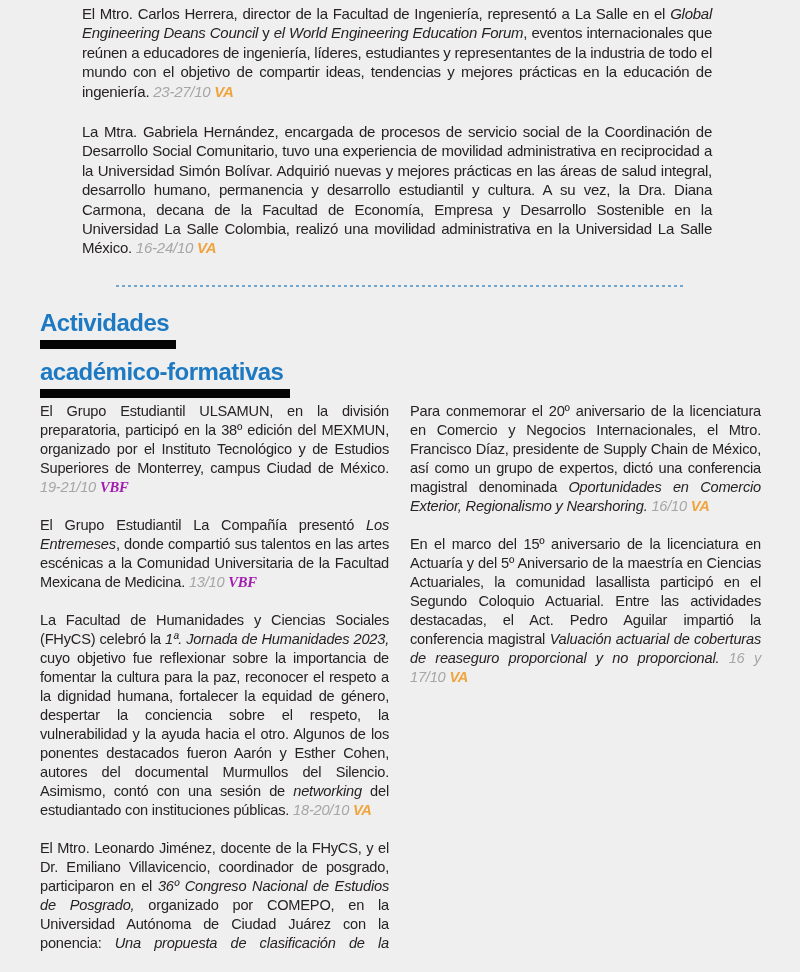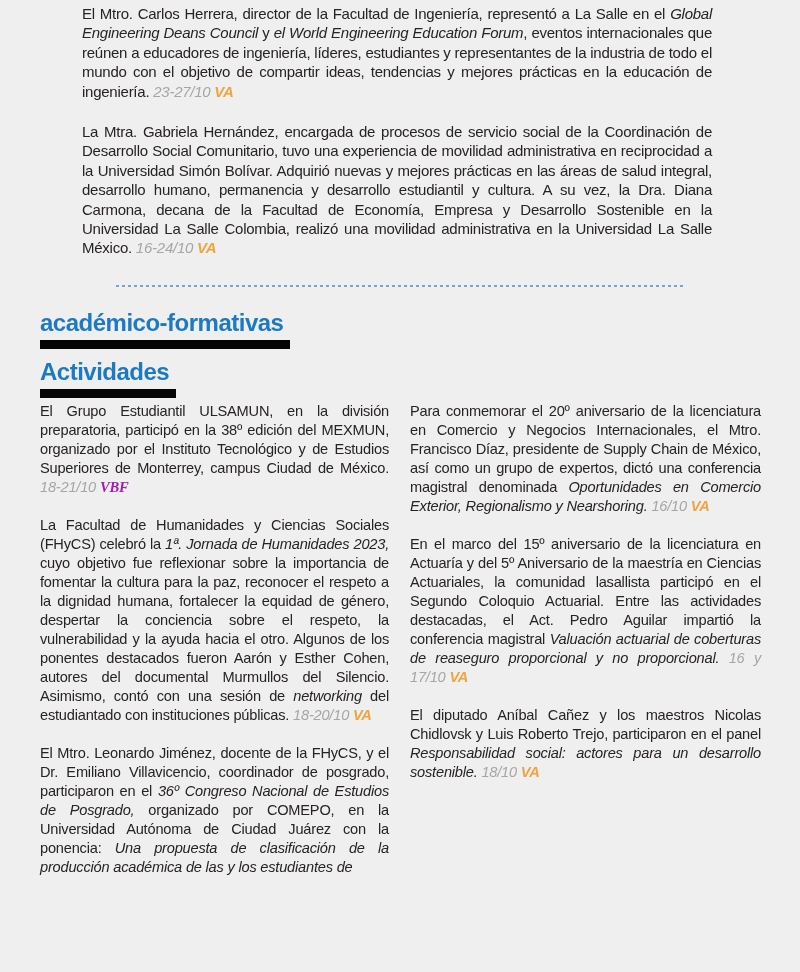--- a/index.html
+++ b/index.html
@@ -91,34 +91,34 @@
 
   <section class="top-block">
       <p class="para"><span class="run">El Mtro. Carlos Herrera, director de la Facultad de Ingeniería, representó a La Salle en el </span><span class="run italic">Global Engineering Deans Council</span><span class="run"> y </span><span class="run italic">el World Engineering Education Forum</span><span class="run">, eventos internacionales que reúnen a educadores de ingeniería, líderes, estudiantes y representantes de la industria de todo el mundo con el objetivo de compartir ideas, tendencias y mejores prácticas en la educación de ingeniería. </span><span class="run date">23-27/10 </span><span class="run tag va">VA</span></p>
       <p class="para"><span class="run">La Mtra. Gabriela Hernández, encargada de procesos de servicio social de la Coordinación de Desarrollo Social Comunitario, tuvo una experiencia de movilidad administrativa en reciprocidad a la Universidad Simón Bolívar. Adquirió nuevas y mejores prácticas en las áreas de salud integral, desarrollo humano, permanencia y desarrollo estudiantil y cultura. A su vez, la Dra. Diana Carmona, decana de la Facultad de Economía, Empresa y Desarrollo Sostenible en la Universidad La Salle Colombia, realizó una movilidad administrativa en la Universidad La Salle México. </span><span class="run date">16-24/10 </span><span class="run tag va">VA</span></p>
     </section>
 
   <div class="divider"></div>
 
   <header class="section-heading">
     <div class="heading-line">
-      <span class="heading-text">académico-formativas</span>
+      <span class="heading-text">Actividades</span>
       <span class="heading-bar"></span>
     </div>
     <div class="heading-line">
-      <span class="heading-text">Actividades</span>
+      <span class="heading-text">académico-formativas</span>
       <span class="heading-bar"></span>
     </div>
   </header>
 
   <section class="col col-left">
-      <p class="para"><span class="run">El Grupo Estudiantil ULSAMUN, en la división preparatoria, participó en la 38º edición del MEXMUN, organizado por el Instituto Tecnológico y de Estudios Superiores de Monterrey, campus Ciudad de México. </span><span class="run date">18-21/10 </span><span class="run tag vbf">VBF</span></p>
+      <p class="para"><span class="run">El Grupo Estudiantil ULSAMUN, en la división preparatoria, participó en la 38º edición del MEXMUN, organizado por el Instituto Tecnológico y de Estudios Superiores de Monterrey, campus Ciudad de México. </span><span class="run date">19-21/10 </span><span class="run tag vbf">VBF</span></p>
+      <p class="para"><span class="run">El Grupo Estudiantil La Compañía presentó </span><span class="run italic">Los Entremeses</span><span class="run">, donde compartió sus talentos en las artes escénicas a la Comunidad Universitaria de la Facultad Mexicana de Medicina. </span><span class="run date">13/10 </span><span class="run tag vbf">VBF</span></p>
       <p class="para"><span class="run">La Facultad de Humanidades y Ciencias Sociales (FHyCS) celebró la </span><span class="run italic">1ª. Jornada de Humanidades 2023,</span><span class="run"> cuyo objetivo fue reflexionar sobre la importancia de fomentar la cultura para la paz, reconocer el respeto a la dignidad humana, fortalecer la equidad de género, despertar la conciencia sobre el respeto, la vulnerabilidad y la ayuda hacia el otro. Algunos de los ponentes destacados fueron Aarón y Esther Cohen, autores del documental Murmullos del Silencio. Asimismo, contó con una sesión de </span><span class="run italic">networking</span><span class="run"> del estudiantado con instituciones públicas. </span><span class="run date">18-20/10 </span><span class="run tag va">VA</span></p>
       <p class="para"><span class="run">El Mtro. Leonardo Jiménez, docente de la FHyCS, y el Dr. Emiliano Villavicencio, coordinador de posgrado, participaron en el </span><span class="run italic">36º Congreso Nacional de Estudios de Posgrado,</span><span class="run"> organizado por COMEPO, en la Universidad Autónoma de Ciudad Juárez con la ponencia: </span><span class="run italic">Una propuesta de clasificación de la producción académica de las y los estudiantes de</span></p>
     </section>
 
   <section class="col col-right">
       <p class="para"><span class="run">Para conmemorar el 20º aniversario de la licenciatura en Comercio y Negocios Internacionales, el Mtro. Francisco Díaz, presidente de Supply Chain de México, así como un grupo de expertos, dictó una conferencia magistral denominada </span><span class="run italic">Oportunidades en Comercio Exterior, Regionalismo y Nearshoring. </span><span class="run date">16/10 </span><span class="run tag va">VA</span></p>
       <p class="para"><span class="run">En el marco del 15º aniversario de la licenciatura en Actuaría y del 5º Aniversario de la maestría en Ciencias Actuariales, la comunidad lasallista participó en el Segundo Coloquio Actuarial. Entre las actividades destacadas, el Act. Pedro Aguilar impartió la conferencia magistral </span><span class="run italic">Valuación actuarial de coberturas de reaseguro proporcional y no proporcional. </span><span class="run date">16 y 17/10 </span><span class="run tag va">VA</span></p>
-      <p class="para"><span class="run">El diputado Aníbal Cañez y los maestros Nicolas Chidlovsk y Luis Roberto Trejo, participaron en el panel </span><span class="run italic">Responsabilidad social: actores para un desarrollo sostenible. </span><span class="run date">18/10 </span><span class="run tag va">VA</span></p>
     </section>
 
 </div>
 
 </body></html>

